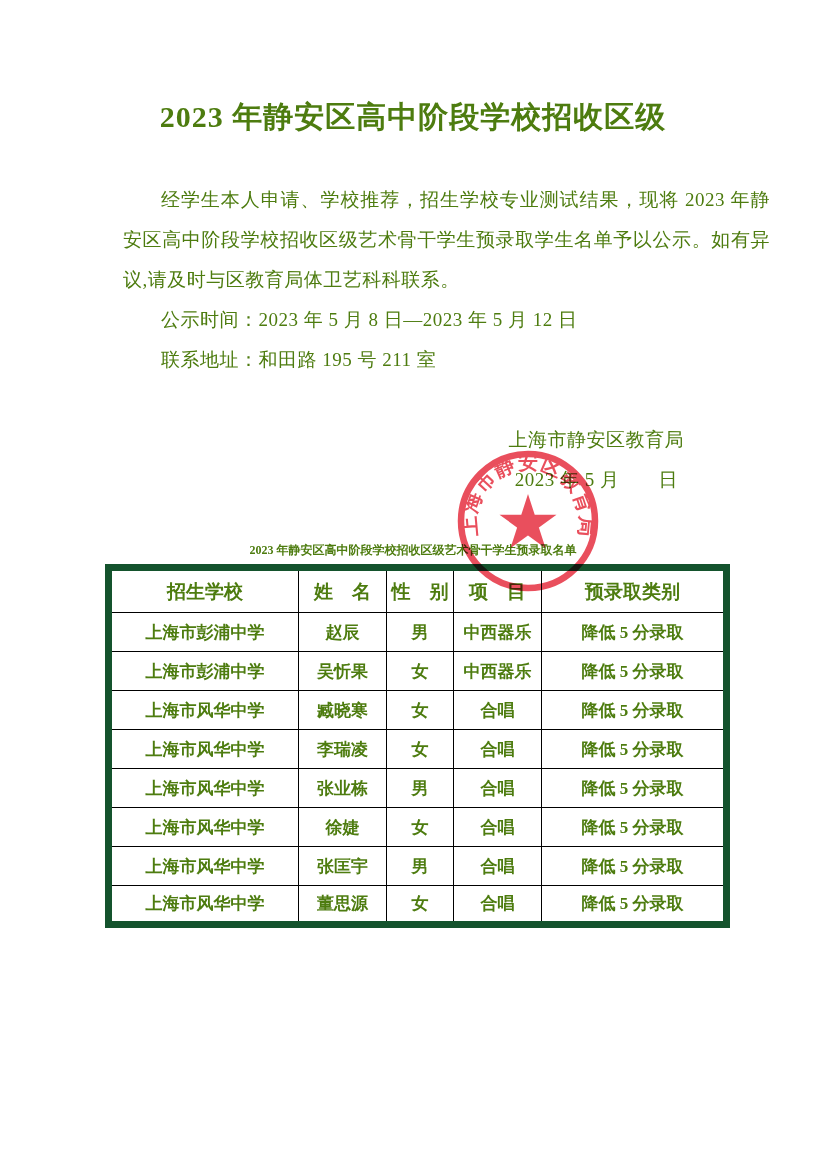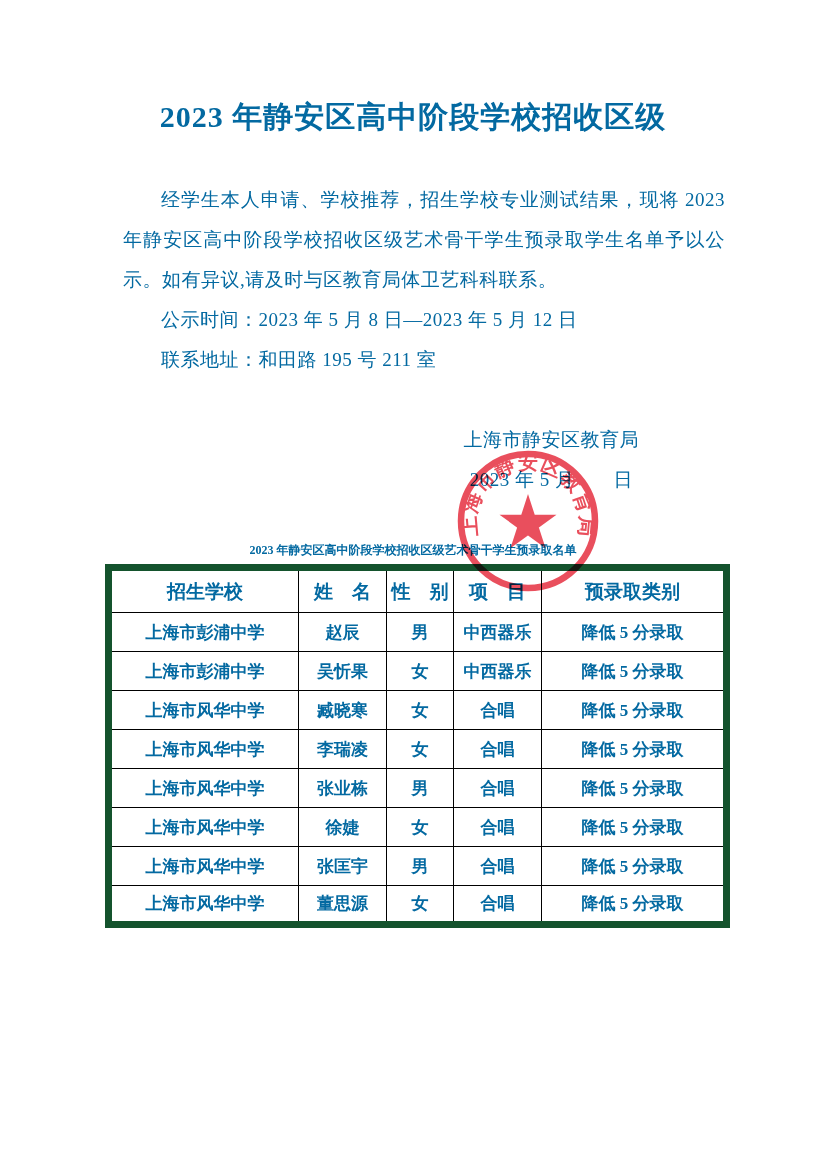--- a/index.html
+++ b/index.html
@@ -3,34 +3,34 @@
 <meta charset="utf-8">
 <style>
   * { margin: 0; padding: 0; box-sizing: border-box; }
   html, body { background: #ffffff; }
   .page {
     position: relative;
     width: 826px;
     height: 1169px;
     margin: 0 auto;
     background: #ffffff;
-    color: #0369a1;
+    color: #4d7c0f;
     font-family: "Liberation Serif", "DejaVu Serif", serif;
     overflow: hidden;
   }
   .doc-title {
     margin-top: 96px;
     text-align: center;
     font-size: 30px;
     font-weight: bold;
     line-height: 42px;
     letter-spacing: 1px;
   }
   .content {
-    margin: 42px 101px 0 123px;
+    margin: 42px 56px 0 123px;
     font-size: 19px;
     line-height: 40px;
   }
   .para {
     text-align: justify;
     text-indent: 2em;
     letter-spacing: 0.5px;
   }
   .detail-line {
     text-indent: 2em;

